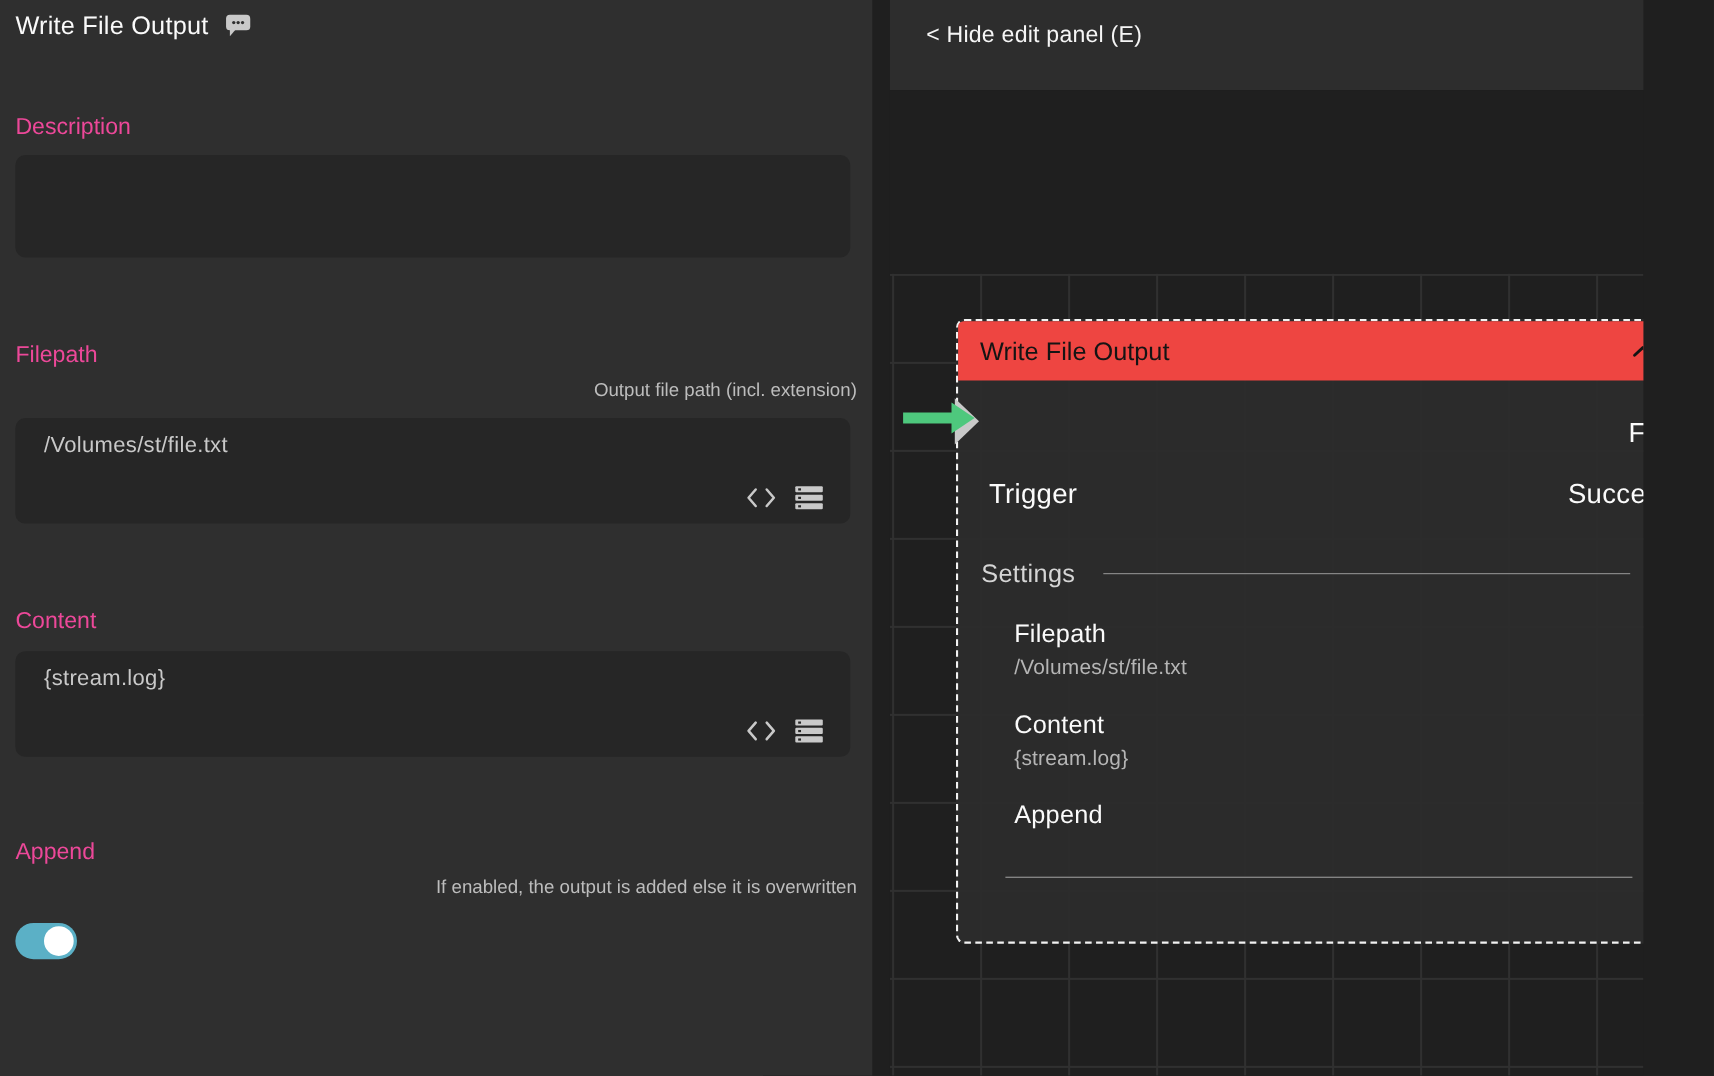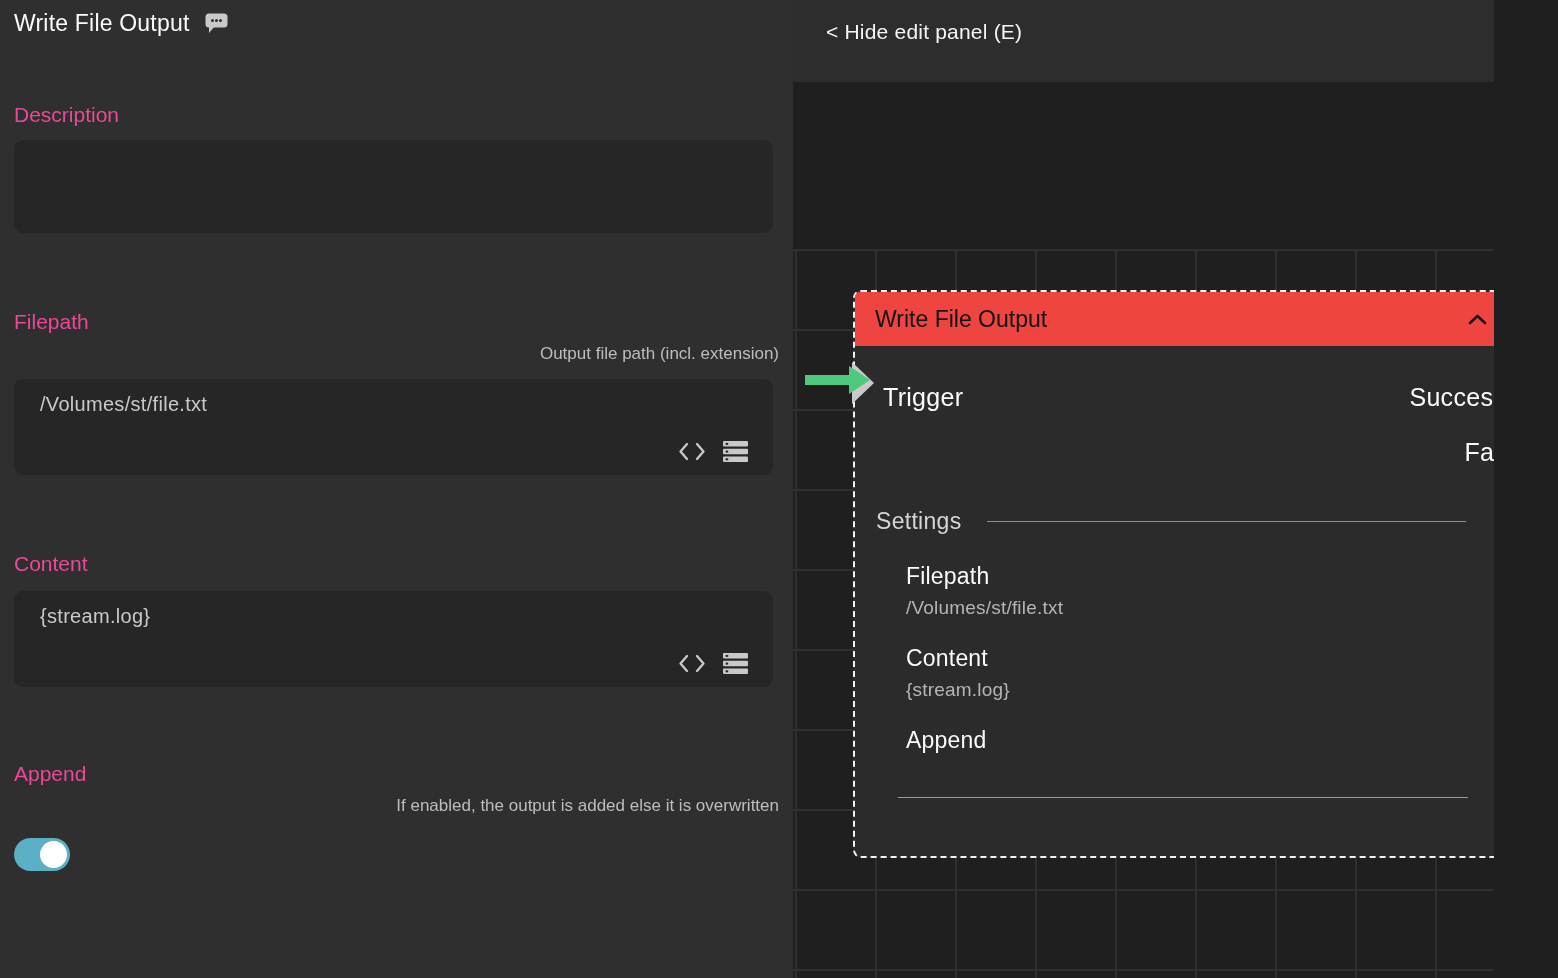--- a/index.html
+++ b/index.html
@@ -70,21 +70,21 @@
     position: relative;
     cursor: pointer;
   }
   .toggle .knob {
     position: absolute; top: 3px; right: 3px;
     width: 27px; height: 27px; border-radius: 50%;
     background: #fff;
   }
 
   
-  .canvas-pane { flex: 1; display: flex; flex-direction: column; height: 100%; }
+  .canvas-pane { flex: 1; display: flex; flex-direction: column; height: 100%; margin-left: 16px; }
   .topbar {
     height: 82px; flex: none;
     background: #2d2d2d;
     padding: 20px 0 0 33px;
   }
   .hide-panel-button {
     background: none; border: none;
     color: #f5f5f5; font-size: 21px;
     font-family: inherit; cursor: pointer; letter-spacing: .2px;
     padding: 0;
@@ -261,26 +261,26 @@
         <div class="node-header">
           <span class="node-title">Write File Output</span>
           <button class="collapse-button">
             <svg width="19" height="11" viewBox="0 0 19 11" fill="none" stroke="#141414" stroke-width="2.6" stroke-linecap="round" stroke-linejoin="round">
               <polyline points="2,9 9.5,2 17,9"></polyline>
             </svg>
           </button>
         </div>
 
         <div class="ports">
+          <div class="port-row fail-row">
+            <span class="port-label">Fail</span>
+          </div>
           <div class="port-row">
             <span class="port-label">Trigger</span>
             <span class="port-label">Success</span>
-          </div>
-          <div class="port-row fail-row">
-            <span class="port-label">Fail</span>
           </div>
         </div>
 
         <div class="settings-heading-row">
           <span class="settings-heading">Settings</span>
           <span class="heading-divider"></span>
         </div>
 
         <div class="settings-items">
           <div class="setting-item">

